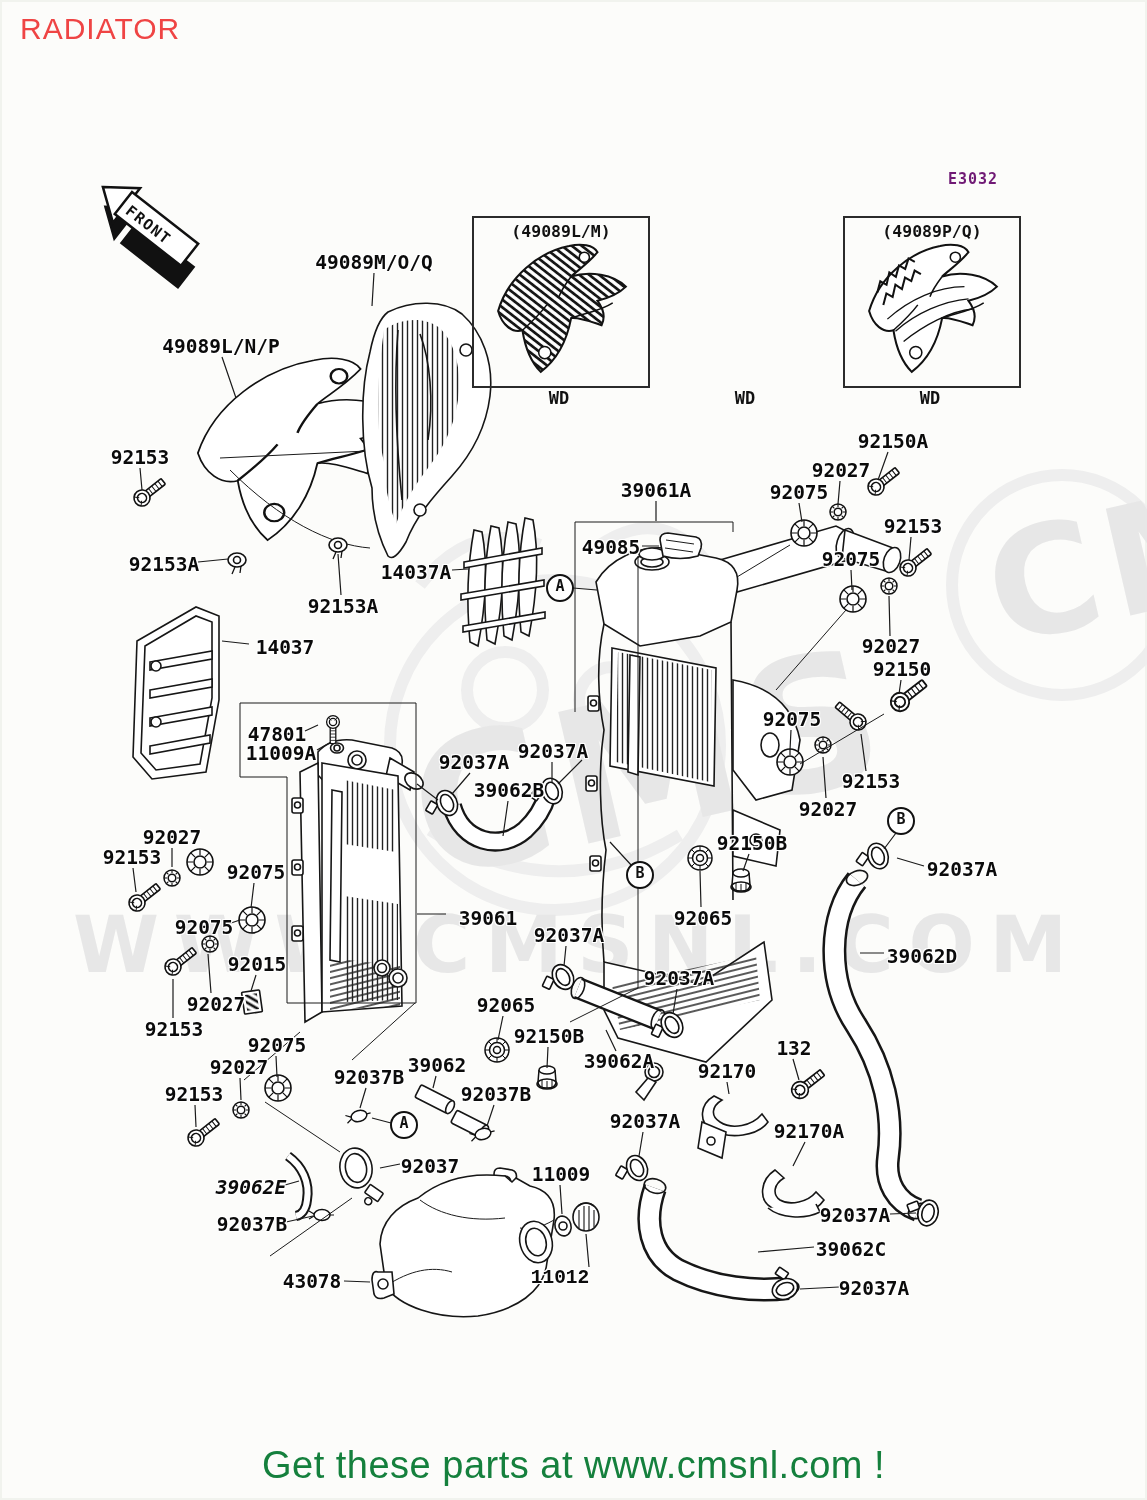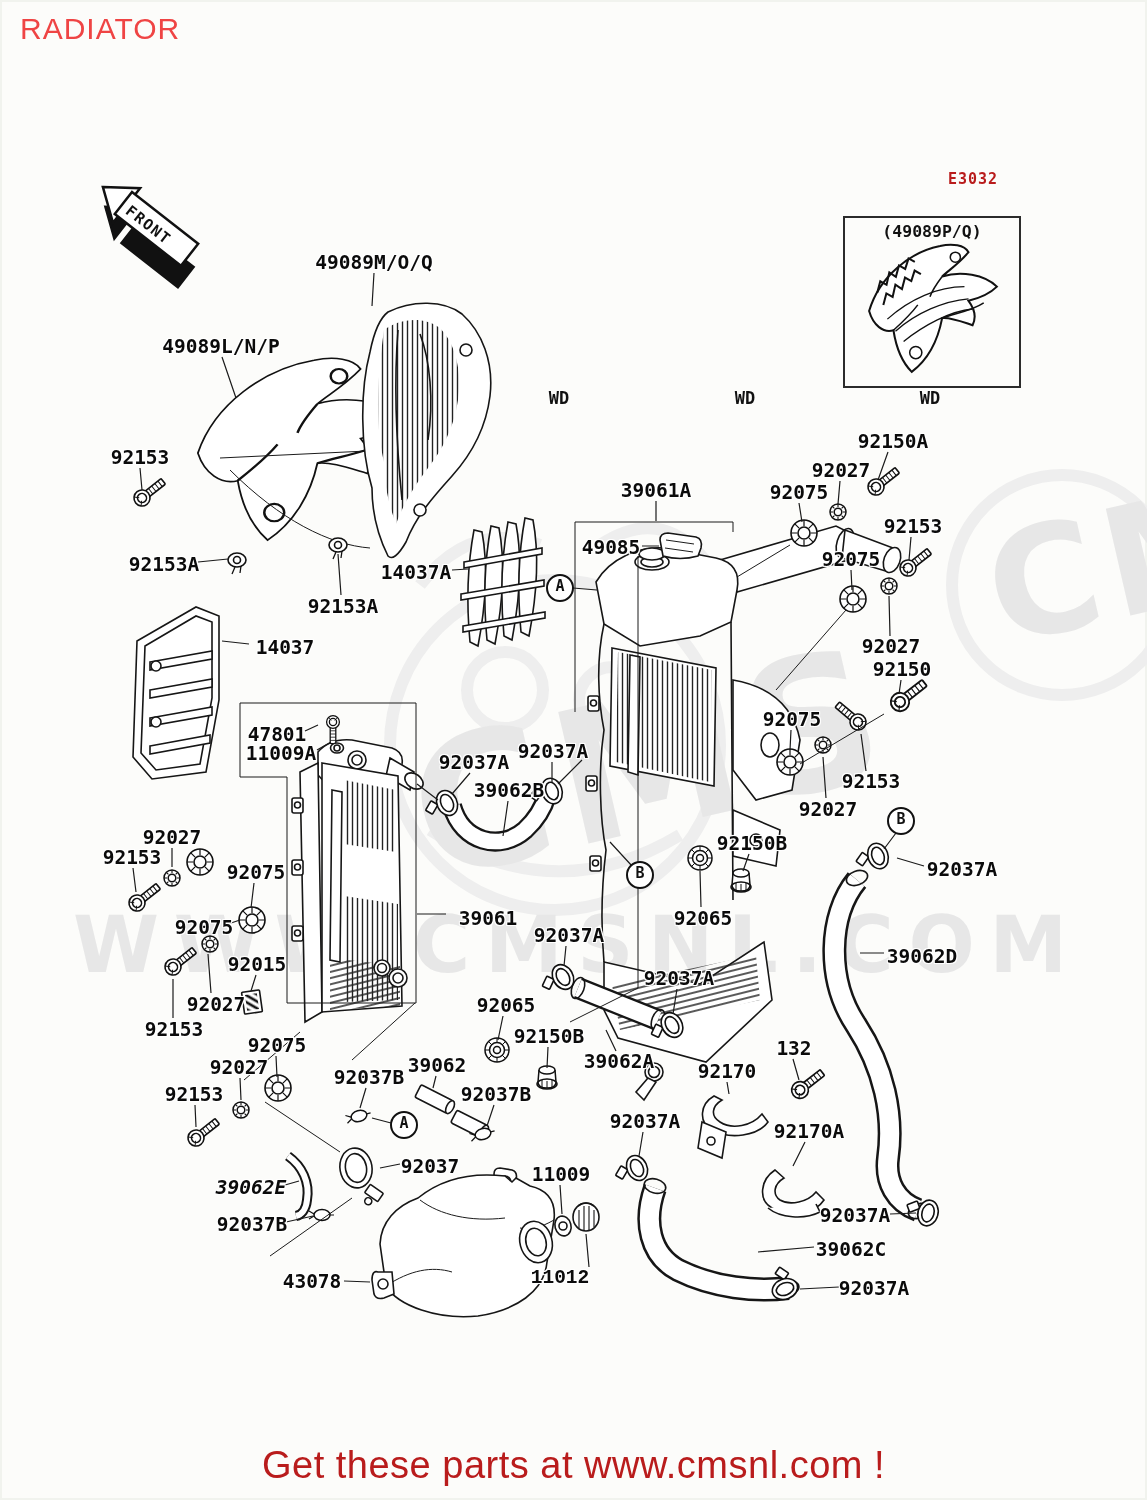--- a/index.html
+++ b/index.html
@@ -1,37 +1,37 @@
 <!DOCTYPE html>
 <html><head>
 <meta charset="utf-8">
 <style>
   html,body{margin:0;padding:0;background:#ffffff;}
   #stage{position:relative;width:1147px;height:1500px;background:#fcfcfa;overflow:hidden;
          font-family:"DejaVu Sans","Liberation Sans",sans-serif;box-shadow:inset 0 0 0 2px #f1f3ee;}
   #page-title{position:absolute;left:20px;top:12px;font-size:30px;letter-spacing:1px;color:#ef4444;
               font-family:"Liberation Sans",sans-serif;}
   #diagram-code{position:absolute;left:948px;top:170px;font-family:"DejaVu Sans Mono",monospace;
-                font-weight:700;font-size:15px;color:#b91c1c;letter-spacing:1px;}
+                font-weight:700;font-size:15px;color:#701a75;letter-spacing:1px;}
   svg{position:absolute;left:0;top:0;}
   .vbox{position:absolute;width:174px;height:168px;border:2px solid #2b2b2b;background:transparent;}
   .vbox-label{position:absolute;left:0;right:0;top:4px;text-align:center;
               font-family:"DejaVu Sans Mono",monospace;font-weight:700;font-size:16.5px;color:#111;}
   .vbox-caption{position:absolute;width:174px;text-align:center;top:388px;
               font-family:"DejaVu Sans Mono",monospace;font-weight:700;font-size:17px;color:#111;}
   .vbox svg{position:absolute;left:4px;top:22px;}
   #callout-layer{position:absolute;left:0;top:0;width:100%;height:100%;pointer-events:none;padding-left:24px;}
   .part-label{position:absolute;transform:translate(-50%,-50%);white-space:nowrap;
               font-family:"DejaVu Sans Mono",monospace;font-weight:700;font-size:19.5px;color:#0b0b0b;
               text-shadow:0 0 2px #fff,0 0 2px #fff,1px 1px 0 #fff,-1px -1px 0 #fff,1px -1px 0 #fff,-1px 1px 0 #fff;}
   .circle-marker{position:absolute;transform:translate(-50%,-50%);width:24px;height:24px;
               border:2px solid #111;border-radius:50%;background:#fff;text-align:center;
               font-family:"DejaVu Sans Mono",monospace;font-weight:700;font-size:15px;line-height:21px;color:#111;}
   #footer-banner{position:absolute;left:0;right:0;top:1444px;text-align:center;
-              font-family:"Liberation Sans",sans-serif;font-size:38px;letter-spacing:0.5px;color:#b91c1c;}
+              font-family:"Liberation Sans",sans-serif;font-size:38px;letter-spacing:0.5px;color:#15803d;}
   .ln{stroke:#161616;stroke-width:1.6;fill:none;}
   .lnw{stroke:#161616;stroke-width:1.6;fill:#ffffff;}
   .ld{stroke:#1b1b1b;stroke-width:1.2;fill:none;}
   .thin{stroke:#1b1b1b;stroke-width:1px;fill:none;}
   .wm{fill:#e7e7e7;font-family:"DejaVu Sans",sans-serif;font-weight:700;}
 </style>
 </head>
 <body>
 
 <div id="stage">
@@ -345,20 +345,30 @@
       <path d="M805,1142 L793,1166 M560,1185 L562,1214 M589,1267 L586,1234 M344,1281 L370,1282"></path>
       <path d="M643,1132 L639,1156 M890,1214 L916,1213 M814,1247 L758,1252 M839,1287 L800,1289"></path>
       <path d="M573,588 L597,590 M391,1123 L372,1118 M632,866 L610,842 M896,833 L884,849"></path>
       <path d="M438,800 L417,784 M558,784 L582,760"></path>
     </g>
   </svg>
 
   <div id="page-title">RADIATOR</div>
   <div id="diagram-code">E3032</div>
 
+  <div class="vbox" style="left:472px;top:216px;">
+    <div class="vbox-label">(49089L/M)</div>
+    <svg width="166" height="142" viewBox="0 0 160 140">
+      <g transform="translate(0,-8)">
+          <use href="#vsil" fill="#fff" stroke="#111" stroke-width="2"></use>
+      <use href="#vsil" fill="url(#patDense)" stroke="none"></use>
+      <use href="#vdetails"></use>
+        </g>
+    </svg>
+  </div>
   <div class="vbox" style="left:843px;top:216px;">
     <div class="vbox-label">(49089P/Q)</div>
     <svg width="166" height="142" viewBox="0 0 160 140">
       <g transform="translate(0,-8)">
           <use href="#vsil" fill="#fff" stroke="#111" stroke-width="2"></use>
       <use href="#vsquig" transform="translate(26,60) rotate(-16)"></use>
       <use href="#vsquig" transform="translate(32,72) rotate(-16)"></use>
       <path d="M36,86 C58,66 86,54 112,54 M44,98 C64,80 92,68 116,66 M52,108 C72,92 98,78 120,76" fill="none" stroke="#111" stroke-width="1.3"></path>
       <use href="#vdetails"></use>
         </g>

